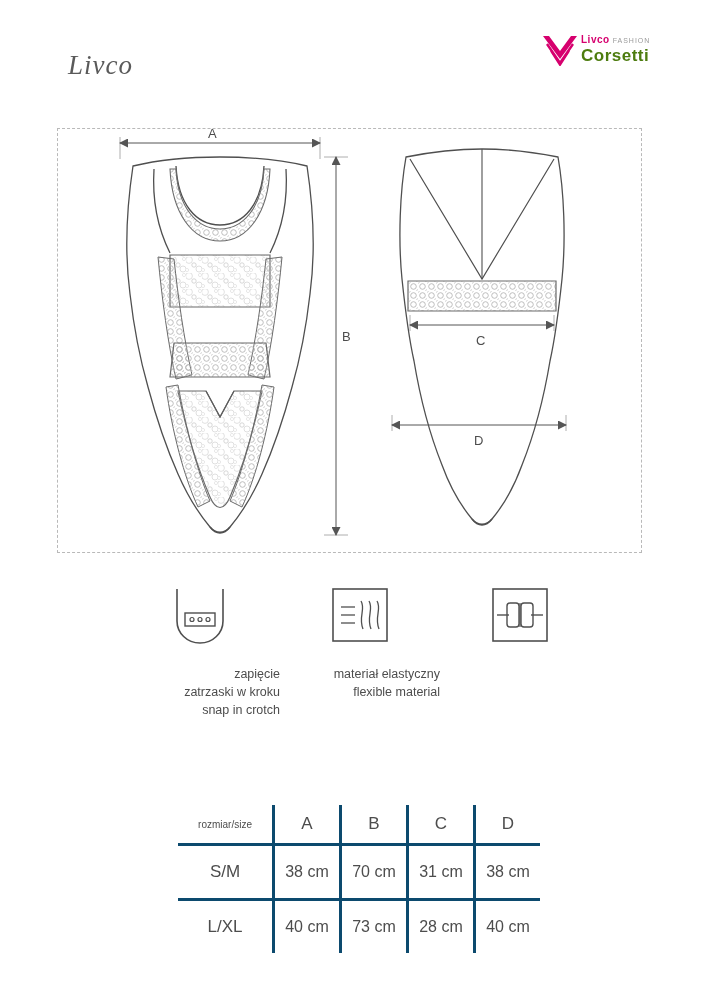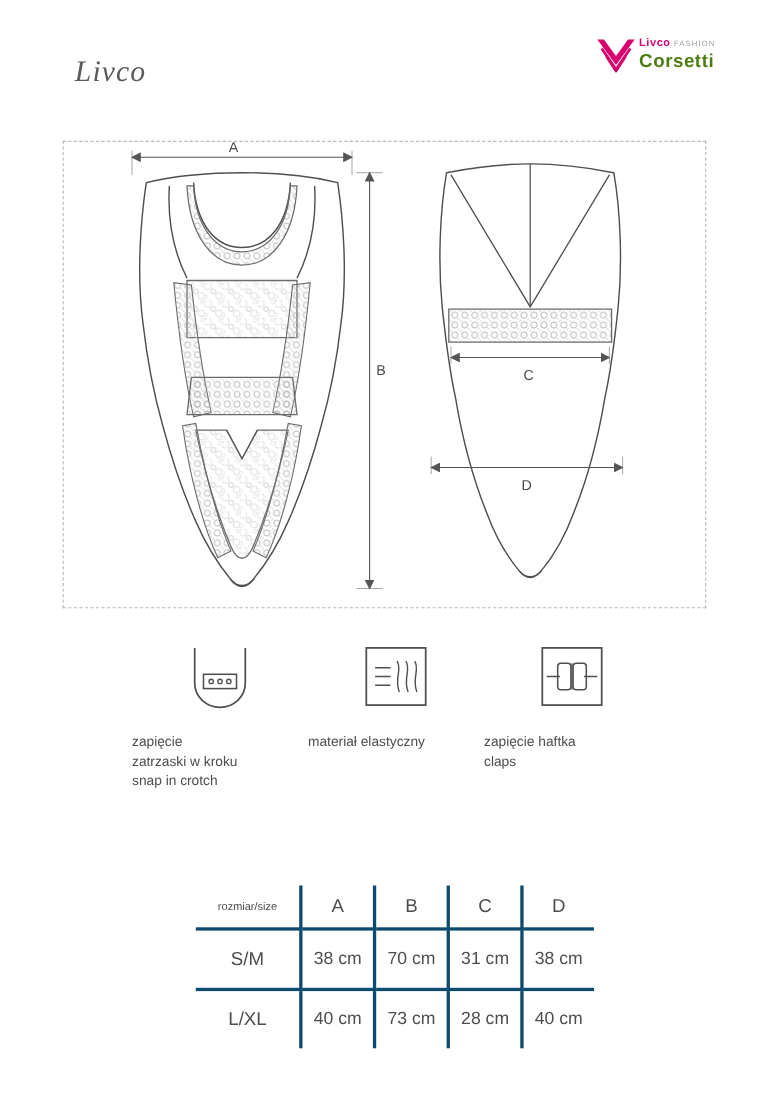--- a/index.html
+++ b/index.html
@@ -93,21 +93,21 @@
     position: absolute;
     left: 120px;
     top: 585px;
     width: 480px;
     height: 150px;
   }
   .feature {
     position: absolute;
     top: 0;
     width: 160px;
-    text-align: left;
+    text-align: right;
   }
   .feature .icon-box {
     height: 62px;
     display: flex;
     align-items: center;
     justify-content: center;
   }
   .feature .caption {
     margin-top: 18px;
     font-family: "Liberation Sans", sans-serif;
@@ -304,37 +304,34 @@
         <line x1="16" y1="22" x2="30" y2="22" stroke="#4f4f4f" stroke-width="1.3"></line>
         <line x1="16" y1="30" x2="30" y2="30" stroke="#4f4f4f" stroke-width="1.3"></line>
         <line x1="16" y1="38" x2="30" y2="38" stroke="#4f4f4f" stroke-width="1.3"></line>
         <path d="M36 16 C41 24, 33 32, 38 44" fill="none" stroke="#4f4f4f" stroke-width="1.3"></path>
         <path d="M44 16 C49 24, 41 32, 46 44" fill="none" stroke="#4f4f4f" stroke-width="1.3"></path>
         <path d="M52 16 C57 24, 49 32, 54 44" fill="none" stroke="#4f4f4f" stroke-width="1.3"></path>
       </svg>
     </div>
     <div class="caption">
       <span class="line">materiał elastyczny</span>
+      <span class="line">flexible material</span>
     </div>
   </div>
 
   <div class="feature" style="left:320px;">
     <div class="icon-box">
       <svg width="70" height="62" viewBox="0 0 70 62">
         <rect x="8" y="4" width="54" height="52" fill="none" stroke="#4f4f4f" stroke-width="1.6"></rect>
         <line x1="12" y1="30" x2="24" y2="30" stroke="#4f4f4f" stroke-width="1.4"></line>
         <line x1="46" y1="30" x2="58" y2="30" stroke="#4f4f4f" stroke-width="1.4"></line>
         <rect x="22" y="18" width="12" height="24" rx="3" fill="none" stroke="#4f4f4f" stroke-width="1.4"></rect>
         <rect x="36" y="18" width="12" height="24" rx="3" fill="none" stroke="#4f4f4f" stroke-width="1.4"></rect>
         <line x1="35" y1="18" x2="35" y2="42" stroke="#4f4f4f" stroke-width="1.2"></line>
       </svg>
-    </div>
-    <div class="caption">
-      <span class="line">zapięcie haftka</span>
-      <span class="line">claps</span>
     </div>
   </div>
 
 </div>
 
 <table class="size-table">
   <thead>
     <tr>
       <th class="hdr-label">rozmiar/size</th>
       <th class="hdr-col">A</th>

